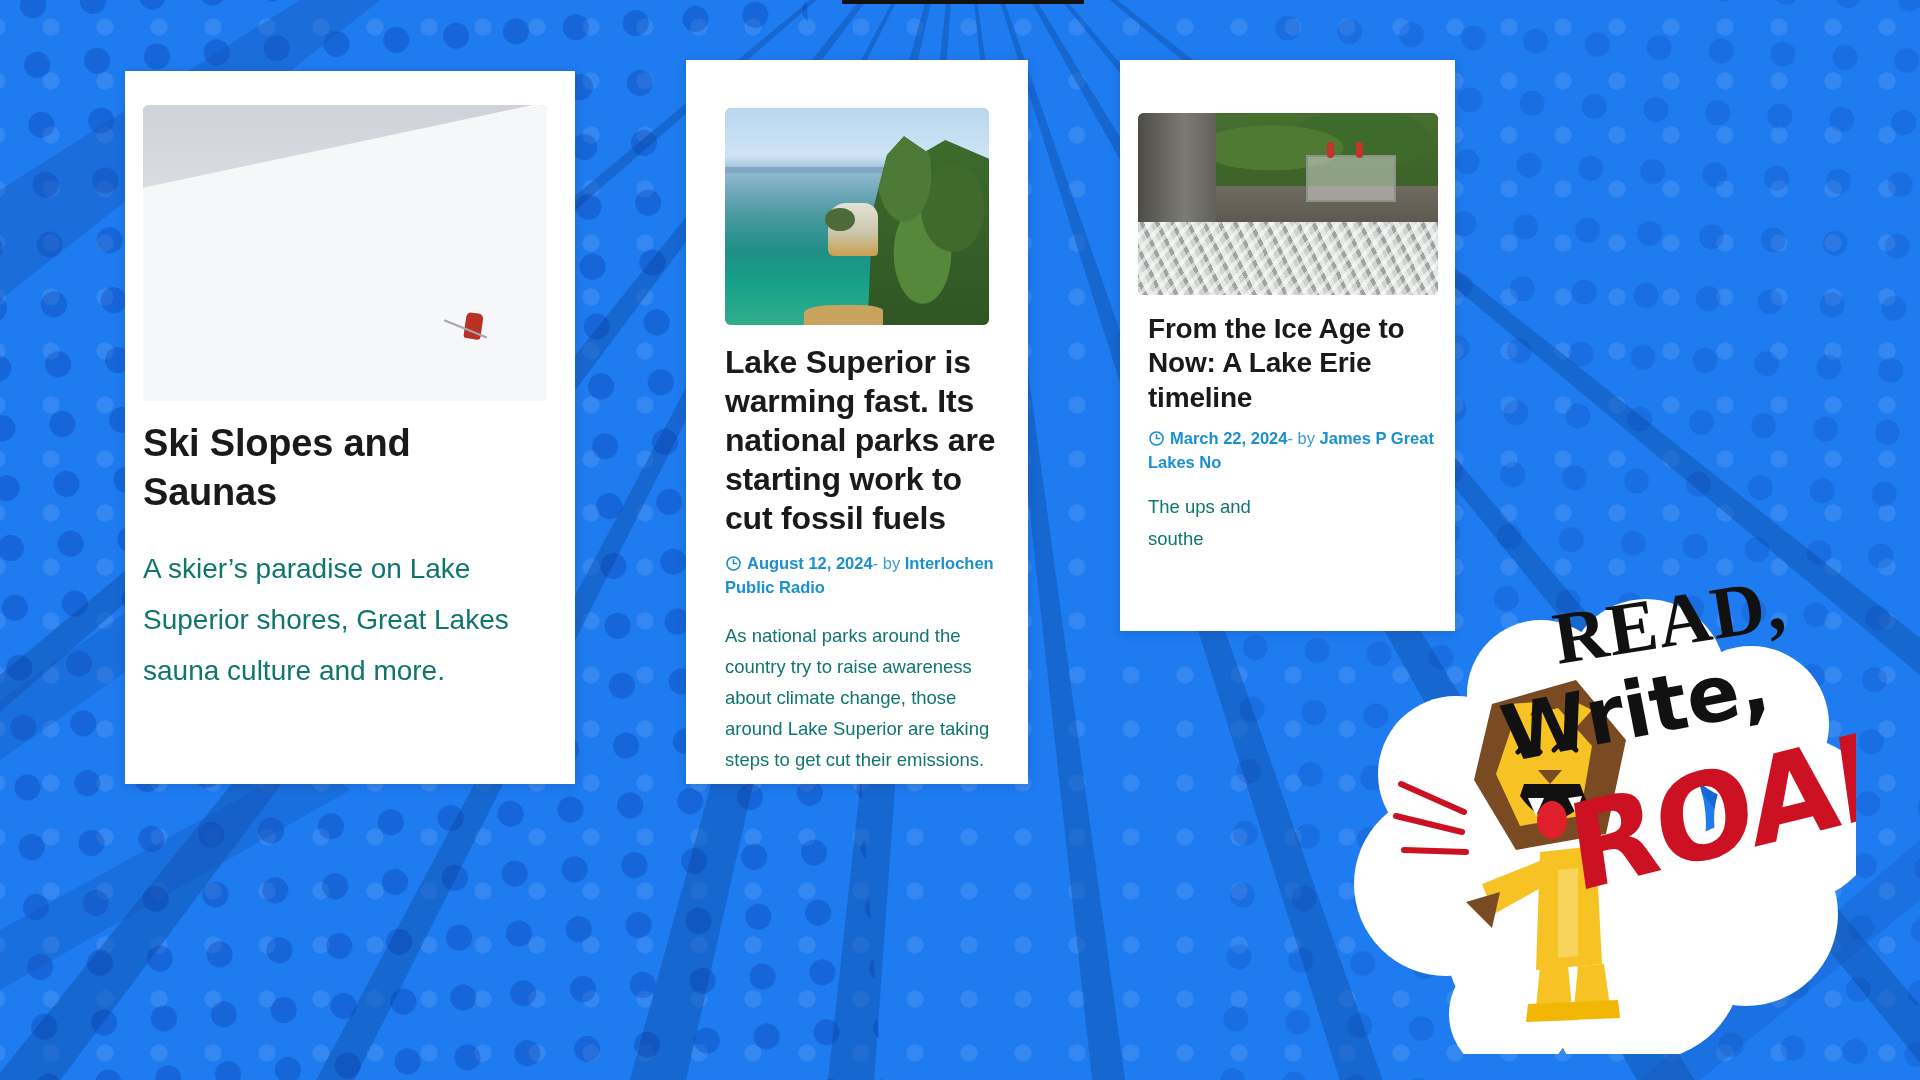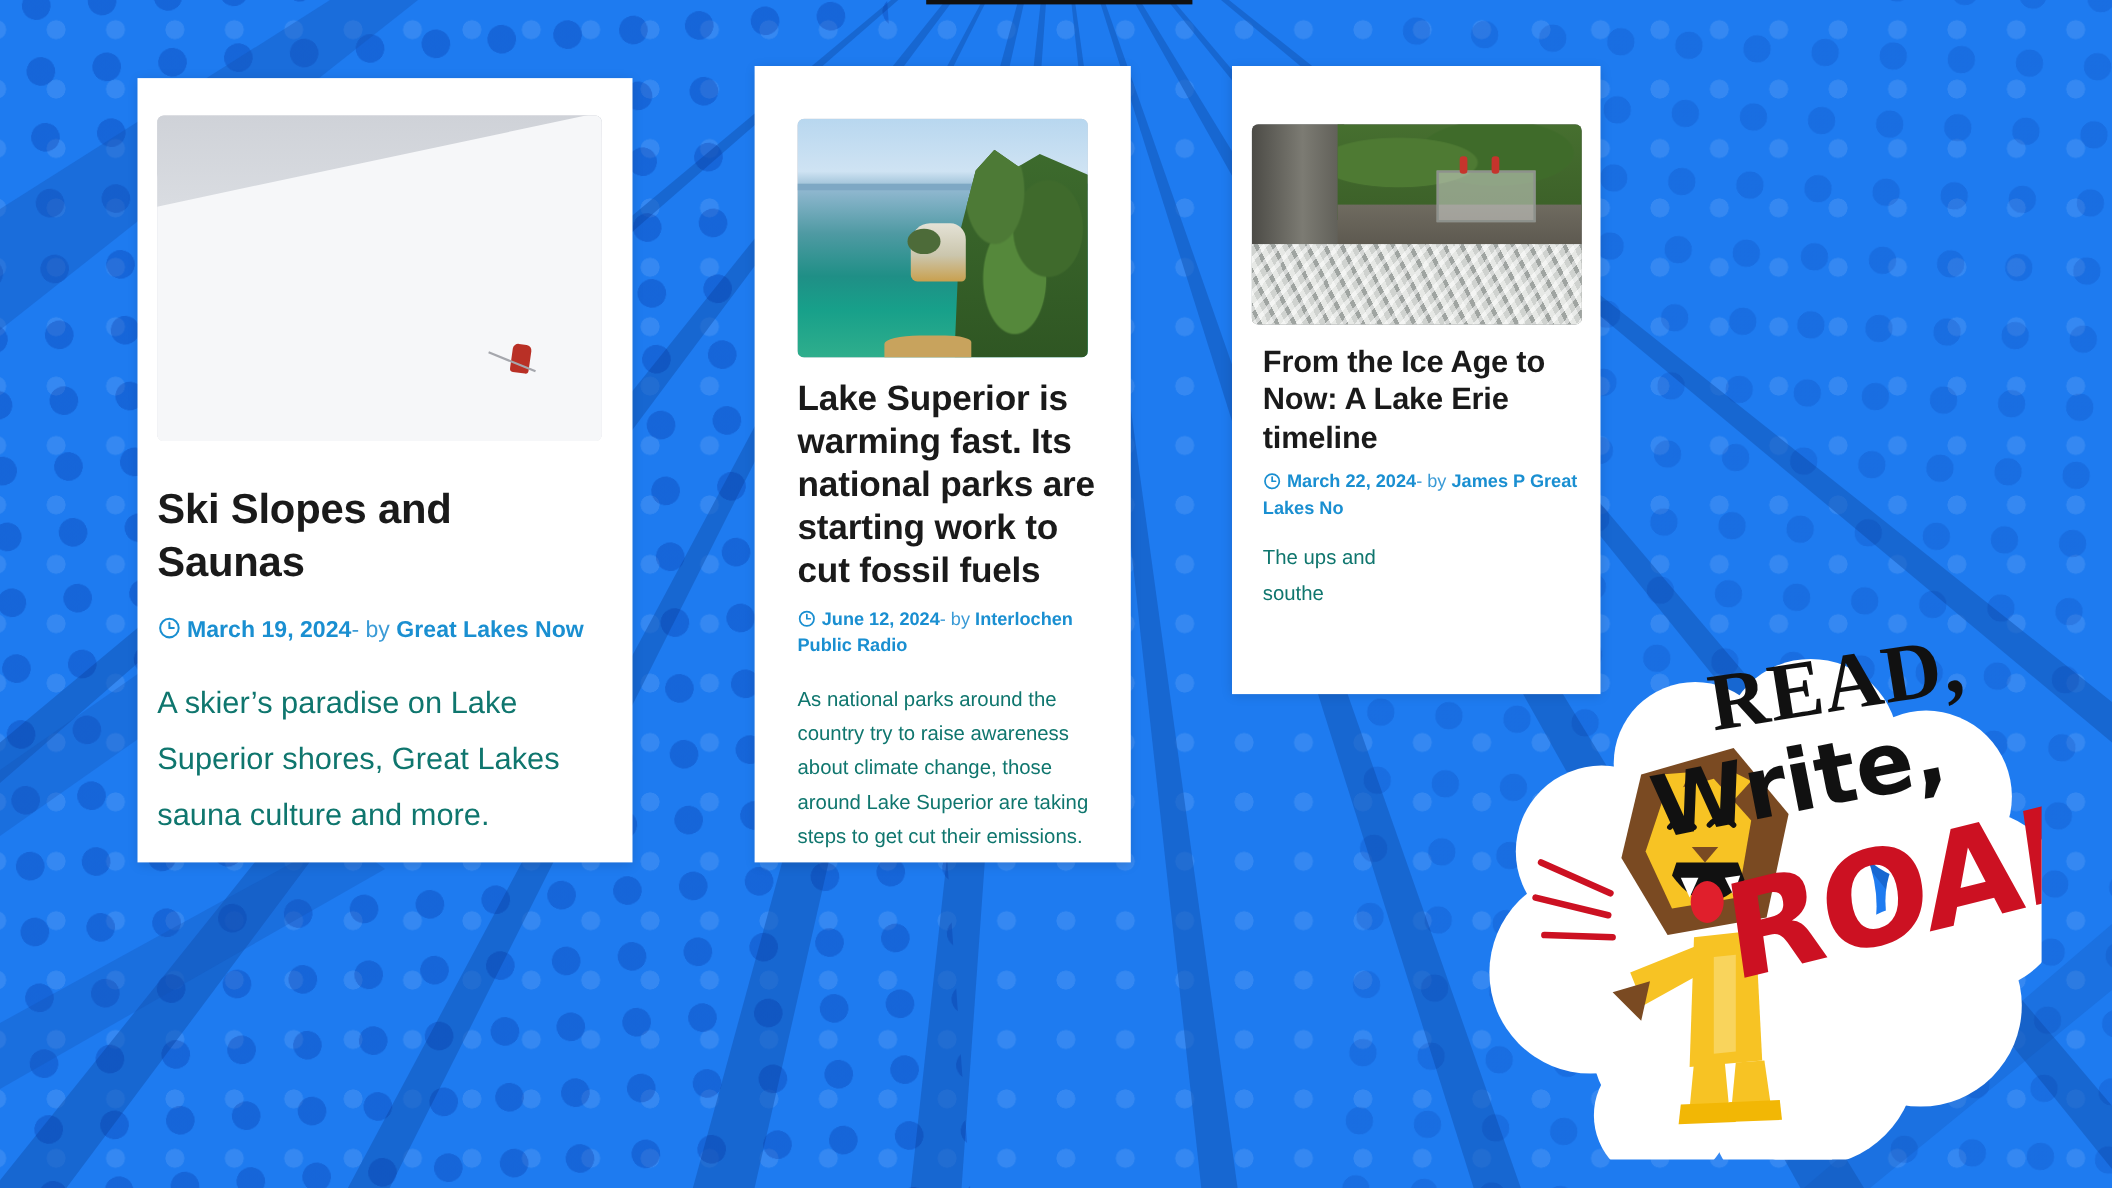--- a/index.html
+++ b/index.html
@@ -54,21 +54,21 @@
   }
   .meta{ color:#1a8fd1; font-weight:700; line-height:1.45; }
   .meta .dash{ color:#3b9bd6; font-weight:400; }
   .meta .by{ color:#3b9bd6; font-weight:400; }
   .meta svg{ vertical-align:-3px; margin-right:5px; }
   .excerpt{ color:#0f766e; }
 
   
   #card1{ left:125px; top:71px; width:450px; height:713px; }
   #card1 .thumb{ left:18px; top:34px; position:absolute; width:404px; height:296px; }
-  #card1 .body{ position:absolute; left:18px; top:368px; width:404px; }
+  #card1 .body{ position:absolute; left:18px; top:348px; width:404px; }
   #card1 h2{ font-size:38px; line-height:1.30; }
   #card1 .meta{ font-size:21px; margin-top:20px; }
   #card1 .excerpt{ font-size:28px; line-height:1.82; margin-top:26px; }
 
   
   #card2{ left:686px; top:60px; width:342px; height:724px; }
   #card2 .thumb{ left:39px; top:48px; position:absolute; width:264px; height:217px; }
   #card2 .body{ position:absolute; left:39px; top:283px; width:286px; }
   #card2 h2{ font-size:32px; line-height:1.22; }
   #card2 .meta{ font-size:16.5px; margin-top:14px; }
@@ -180,46 +180,40 @@
   <article class="card" id="card1">
     <div class="thumb">
       <div class="ski">
         <div class="treeline"></div>
           <div class="slope"></div>
           <div class="skier"></div>
       </div>
     </div>
     <div class="body">
       <h2>Ski Slopes and Saunas</h2>
-      <div class="meta">
-        <svg width="22" height="22" viewBox="0 0 24 24">
-          <circle cx="12" cy="12" r="9.2" fill="none" stroke="#1a8fd1" stroke-width="2"></circle>
-          <path d="M12 6.6 V12 h4.4" fill="none" stroke="#1a8fd1" stroke-width="2" stroke-linecap="round"></path>
-        </svg><span>March 19, 2024</span><span class="dash">-</span> <span class="by">by</span> <span>Great Lakes Now</span>
-      </div>
       <p class="excerpt">A skier’s paradise on Lake Superior shores, Great Lakes sauna culture and more.</p>
     </div>
   </article>
 
   <article class="card" id="card2">
     <div class="thumb">
       <div class="lake">
         <div class="horizon"></div>
           <div class="forest"></div>
         <div class="cliff"></div>
           <div class="shore"></div>
       </div>
     </div>
     <div class="body">
       <h2>Lake Superior is warming fast. Its national parks are starting work to cut fossil fuels</h2>
       <div class="meta">
         <svg width="17" height="17" viewBox="0 0 24 24">
           <circle cx="12" cy="12" r="9.2" fill="none" stroke="#1a8fd1" stroke-width="2.2"></circle>
           <path d="M12 6.6 V12 h4.4" fill="none" stroke="#1a8fd1" stroke-width="2.2" stroke-linecap="round"></path>
-        </svg><span>June 12, 2024</span><span class="dash">-</span> <span class="by">by</span> <span>Interlochen Public Radio</span>
+        </svg><span>August 12, 2024</span><span class="dash">-</span> <span class="by">by</span> <span>Interlochen Public Radio</span>
       </div>
       <p class="excerpt">As national parks around the country try to raise awareness about climate change, those around Lake Superior are taking steps to get cut their emissions.</p>
     </div>
   </article>
 
   <article class="card" id="card3">
     <div class="thumb">
       <div class="weir">
         <div class="wall"></div>
           <div class="green"></div>

